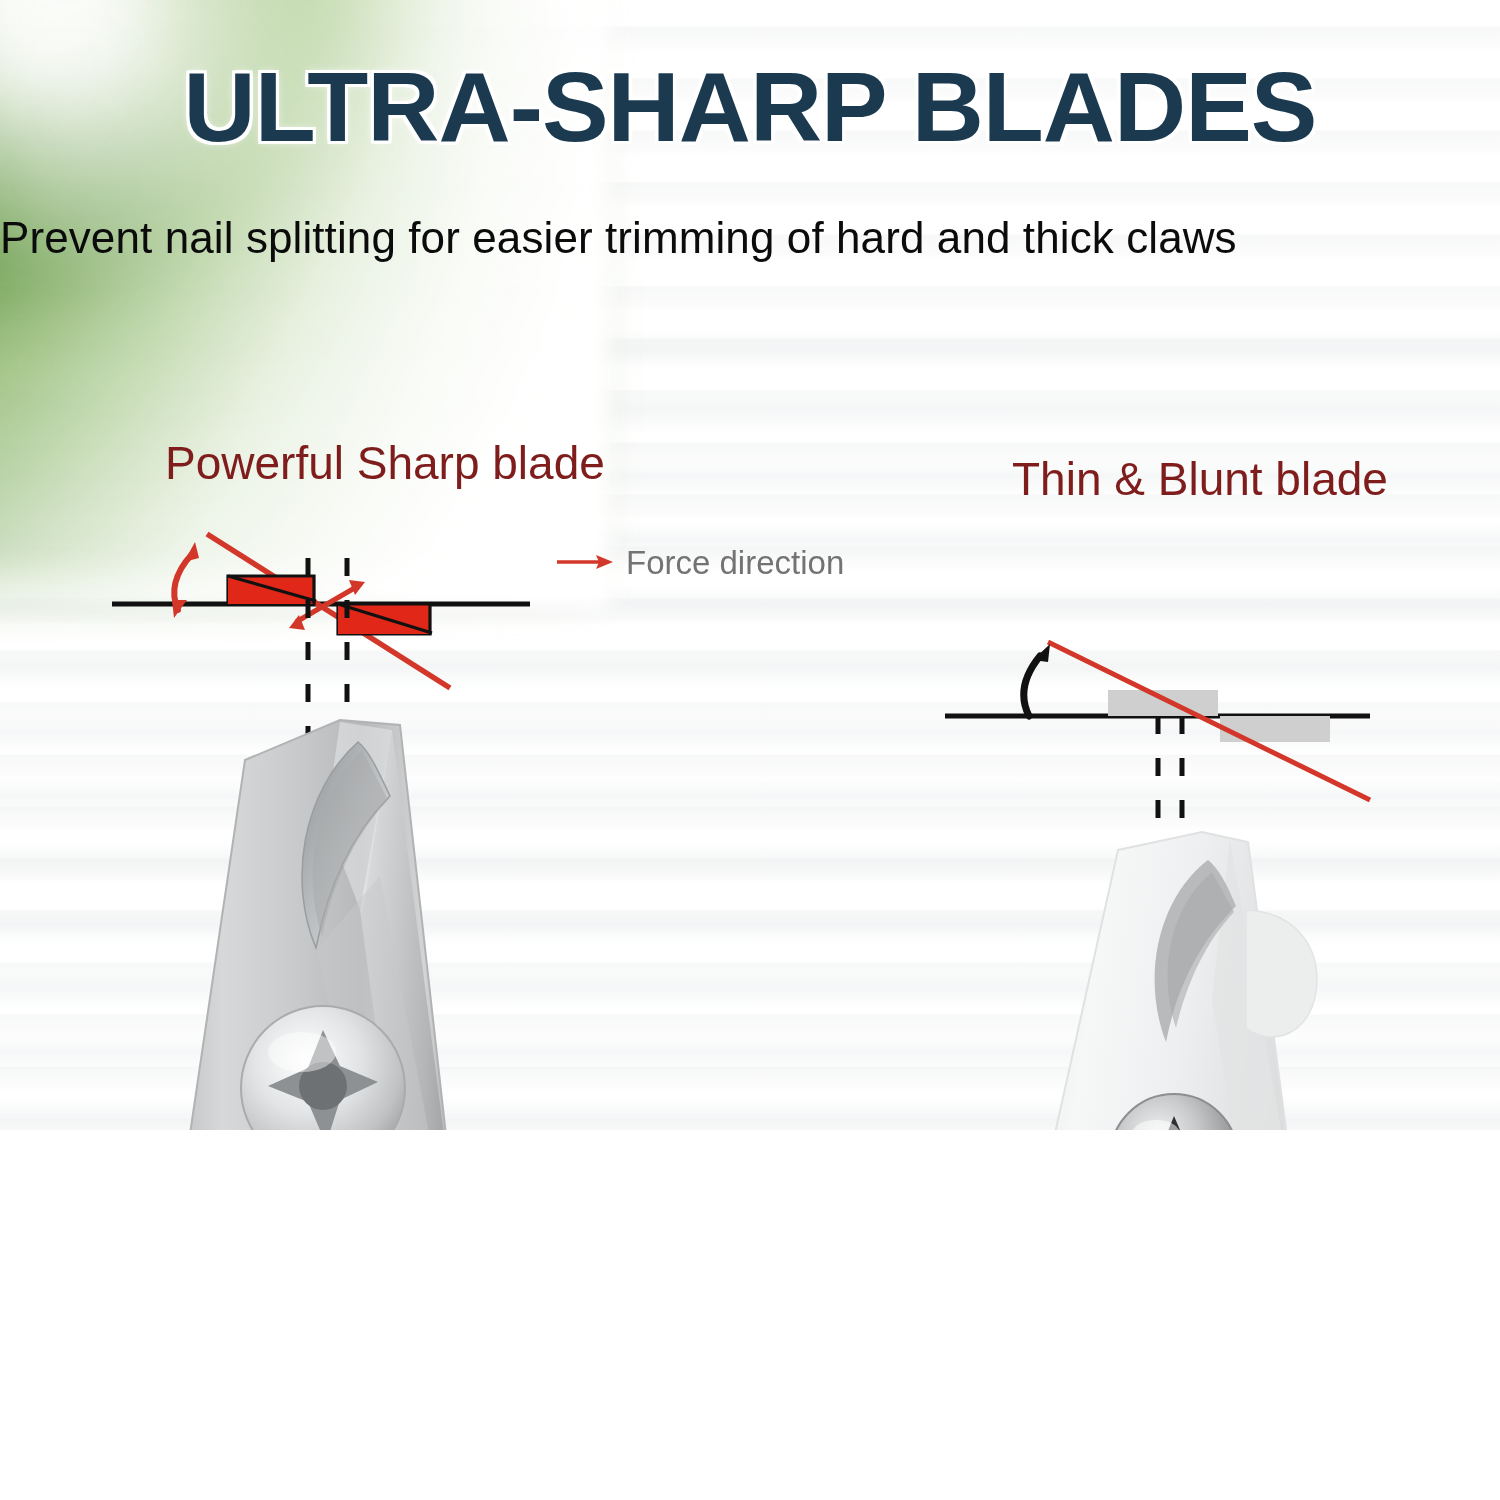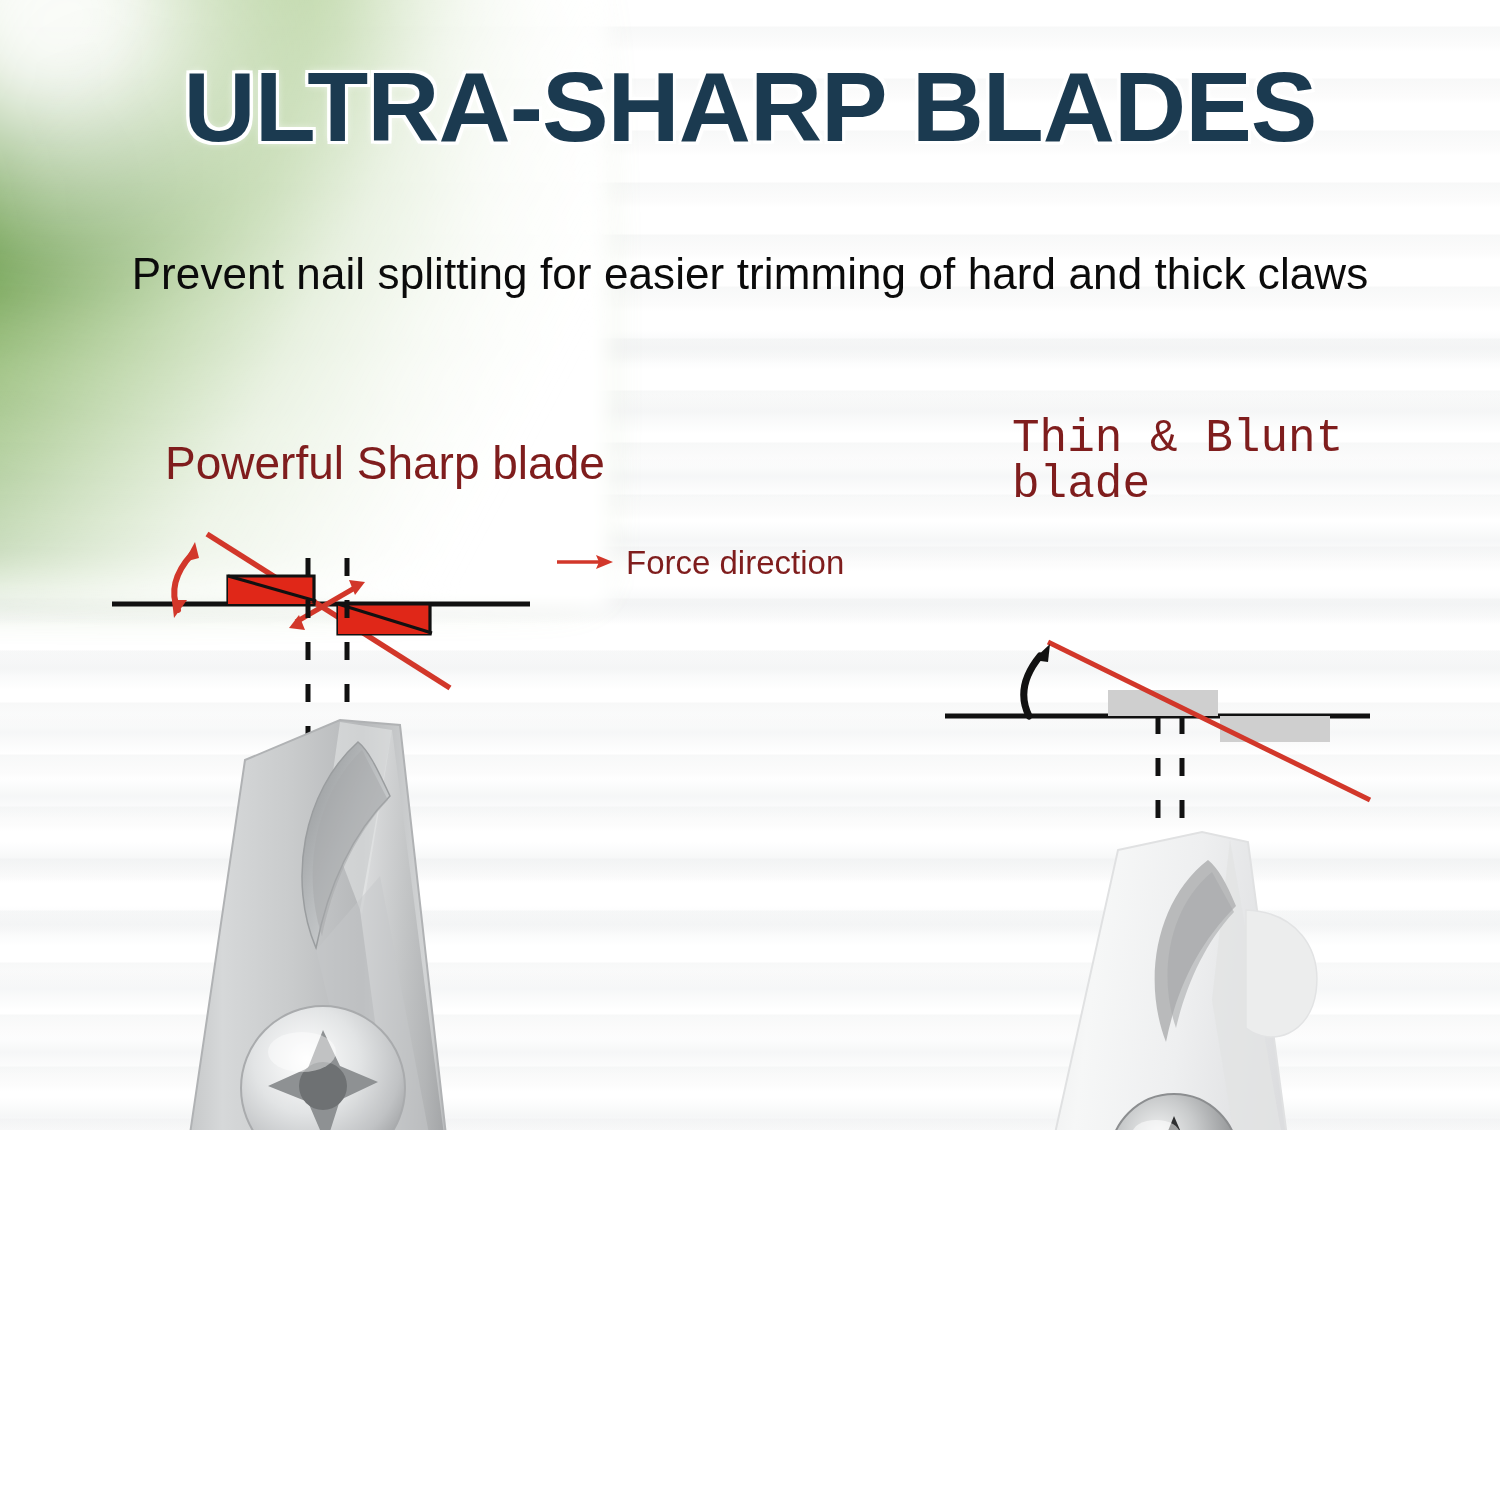--- a/index.html
+++ b/index.html
@@ -58,36 +58,36 @@
     letter-spacing:-1px;
     color:#1b3a50;
     font-family:"Liberation Sans", sans-serif;
     transform:scaleX(1.02);
     text-shadow:
       -3px 0 0 #fff, 3px 0 0 #fff, 0 -3px 0 #fff, 0 3px 0 #fff,
       -3px -3px 0 #fff, 3px -3px 0 #fff, -3px 3px 0 #fff, 3px 3px 0 #fff,
       0 0 10px rgba(255,255,255,.95);
   }
   .subtitle{
-    position:absolute;left:0;right:0;top:214px;text-align:center;
+    position:absolute;left:0;right:0;top:214px;
     font-size:44px;line-height:1.1;color:#0b0b0b;
-    font-weight:400;letter-spacing:.1px;margin-top:36px;
+    font-weight:400;letter-spacing:.1px;
   }
   .panel-heading{
     position:absolute;font-size:46px;line-height:1;color:#7f1d1d;font-weight:400;
   }
   #heading-left{left:165px;top:440px;}
-  #heading-right{left:1012px;top:416px;font-family:Liberation Mono, monospace;}
+  #heading-right{left:1012px;top:456px;}
 
   
   .legend{position:absolute;left:556px;top:540px;}
   .legend-row{display:flex;align-items:center;height:44px;margin-bottom:14px;}
   .legend-arrow{width:58px;height:20px;position:relative;margin-right:12px;flex:0 0 58px;}
   .legend-label{font-size:33px;line-height:1;white-space:nowrap;}
-  .lg-force .legend-label{color:#7f1d1d;}
+  .lg-force .legend-label{color:#737373;}
   .lg-press .legend-label{color:#111;}
 
   
   .diagram{position:absolute;}
   #diagram-left{left:100px;top:500px;width:480px;height:400px;}
   #diagram-right{left:930px;top:600px;width:500px;height:380px;}
 
   
   .photo{position:absolute;overflow:hidden;}
   #photo-left{left:40px;top:700px;width:680px;height:800px;}

